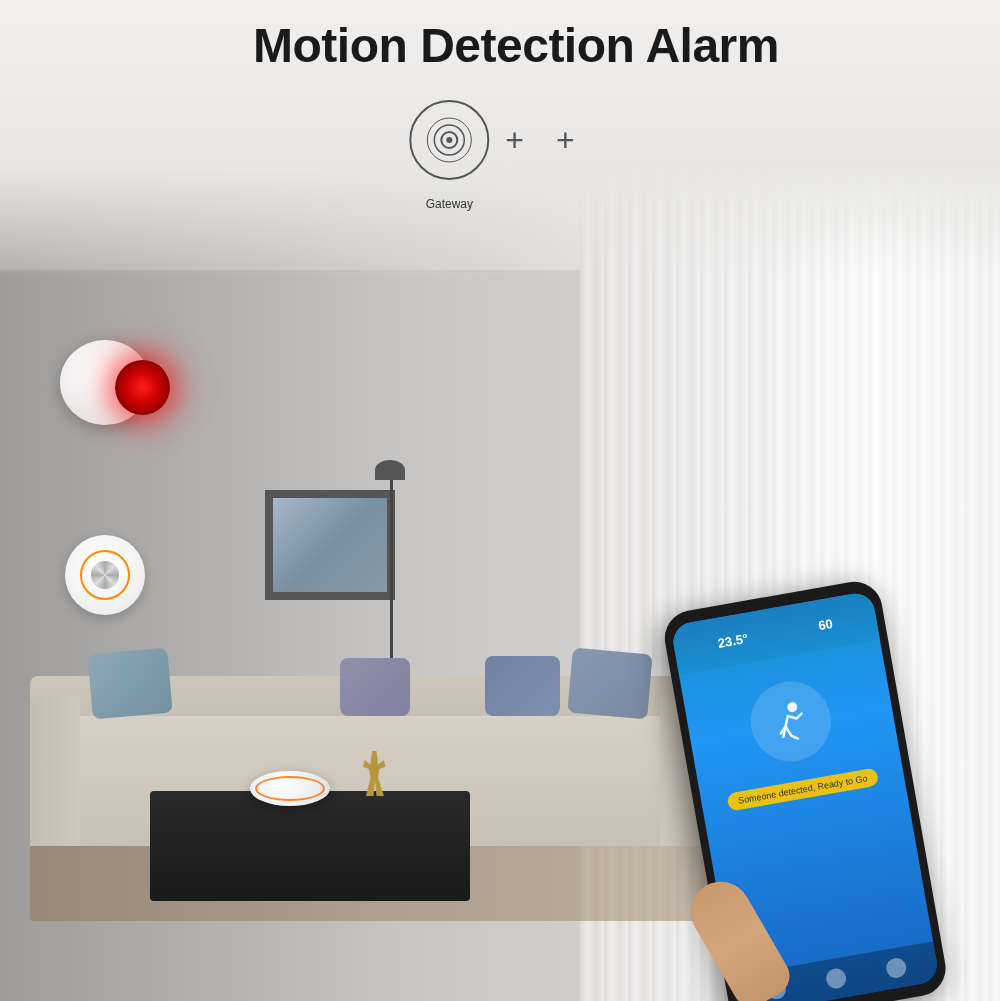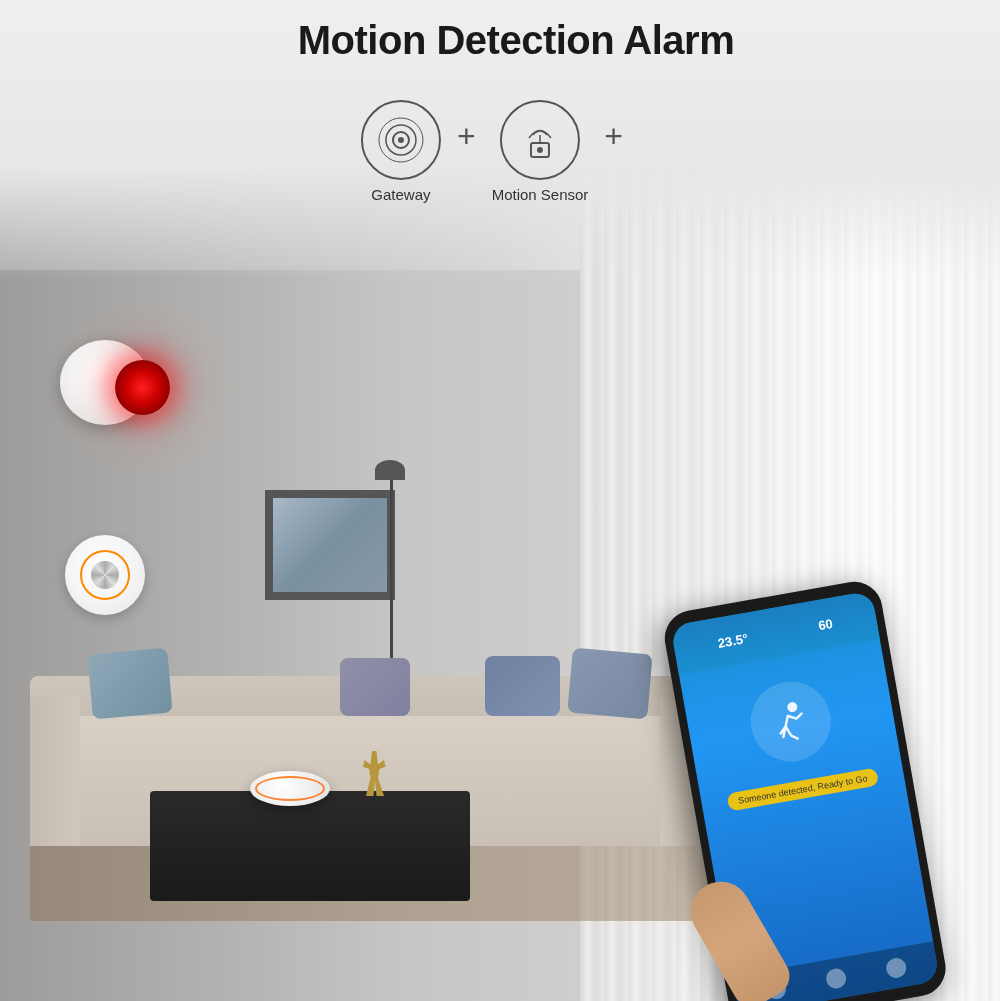--- a/index.html
+++ b/index.html
@@ -63,21 +63,21 @@
       background: linear-gradient(to bottom, #f0efee 0%, #e8e7e5 60%, transparent 100%);
     }
 
     
     .main-title {
       position: absolute;
       top: 18px;
       left: 0;
       right: 0;
       text-align: center;
-      font-size: 40px;
+      font-size: 48px;
       font-weight: 900;
       color: #1a1a1a;
       letter-spacing: -0.5px;
       padding-left: 32px;
     }
 
     
     .icons-row {
       position: absolute;
       top: 100px;
@@ -107,24 +107,24 @@
     }
 
     .plus-sign {
       font-size: 32px;
       color: #555;
       margin: 0 16px;
       margin-bottom: 30px;
     }
 
     .icon-label {
-      font-size: 15px;
+      font-size: 12px;
       color: #333;
       text-align: center;
-      margin-top: 0;
+      margin-top: 11px;
     }
 
     
     .gateway-svg {
       width: 50px;
       height: 50px;
     }
 
     
     .motion-svg {
@@ -508,34 +508,20 @@
           <circle cx="25" cy="25" r="15" stroke="#555" stroke-width="1.5" fill="none"></circle>
           <circle cx="25" cy="25" r="22" stroke="#555" stroke-width="1" fill="none"></circle>
           <circle cx="25" cy="25" r="3" fill="#555"></circle>
         </svg>
       </div>
       <span class="icon-label">Gateway</span>
     </div>
 
     <span class="plus-sign">+</span>
 
-    <div class="icon-item">
-      <div class="icon-circle">
-        <svg class="motion-svg" viewBox="0 0 50 50" fill="none" xmlns="http://www.w3.org/2000/svg">
-
-          <rect x="16" y="28" width="18" height="14" rx="2" stroke="#555" stroke-width="2" fill="none"></rect>
-          <path d="M25 28 L25 20" stroke="#555" stroke-width="1.5"></path>
-          <path d="M18 20 Q25 12 32 20" stroke="#555" stroke-width="1.5" fill="none"></path>
-          <path d="M14 23 Q25 8 36 23" stroke="#555" stroke-width="1.5" fill="none"></path>
-          <circle cx="25" cy="35" r="3" fill="#555"></circle>
-          <line x1="20" y1="42" x2="30" y2="42" stroke="#555" stroke-width="1.5"></line>
-        </svg>
-      </div>
-      <span class="icon-label">Motion Sensor</span>
-    </div>
 
     <span class="plus-sign">+</span>
 
   </div>
 
   <div class="picture-frame"></div>
 
   <div class="floor-lamp"></div>
   <div class="floor-lamp-head"></div>
   <div class="floor-lamp-base"></div>

